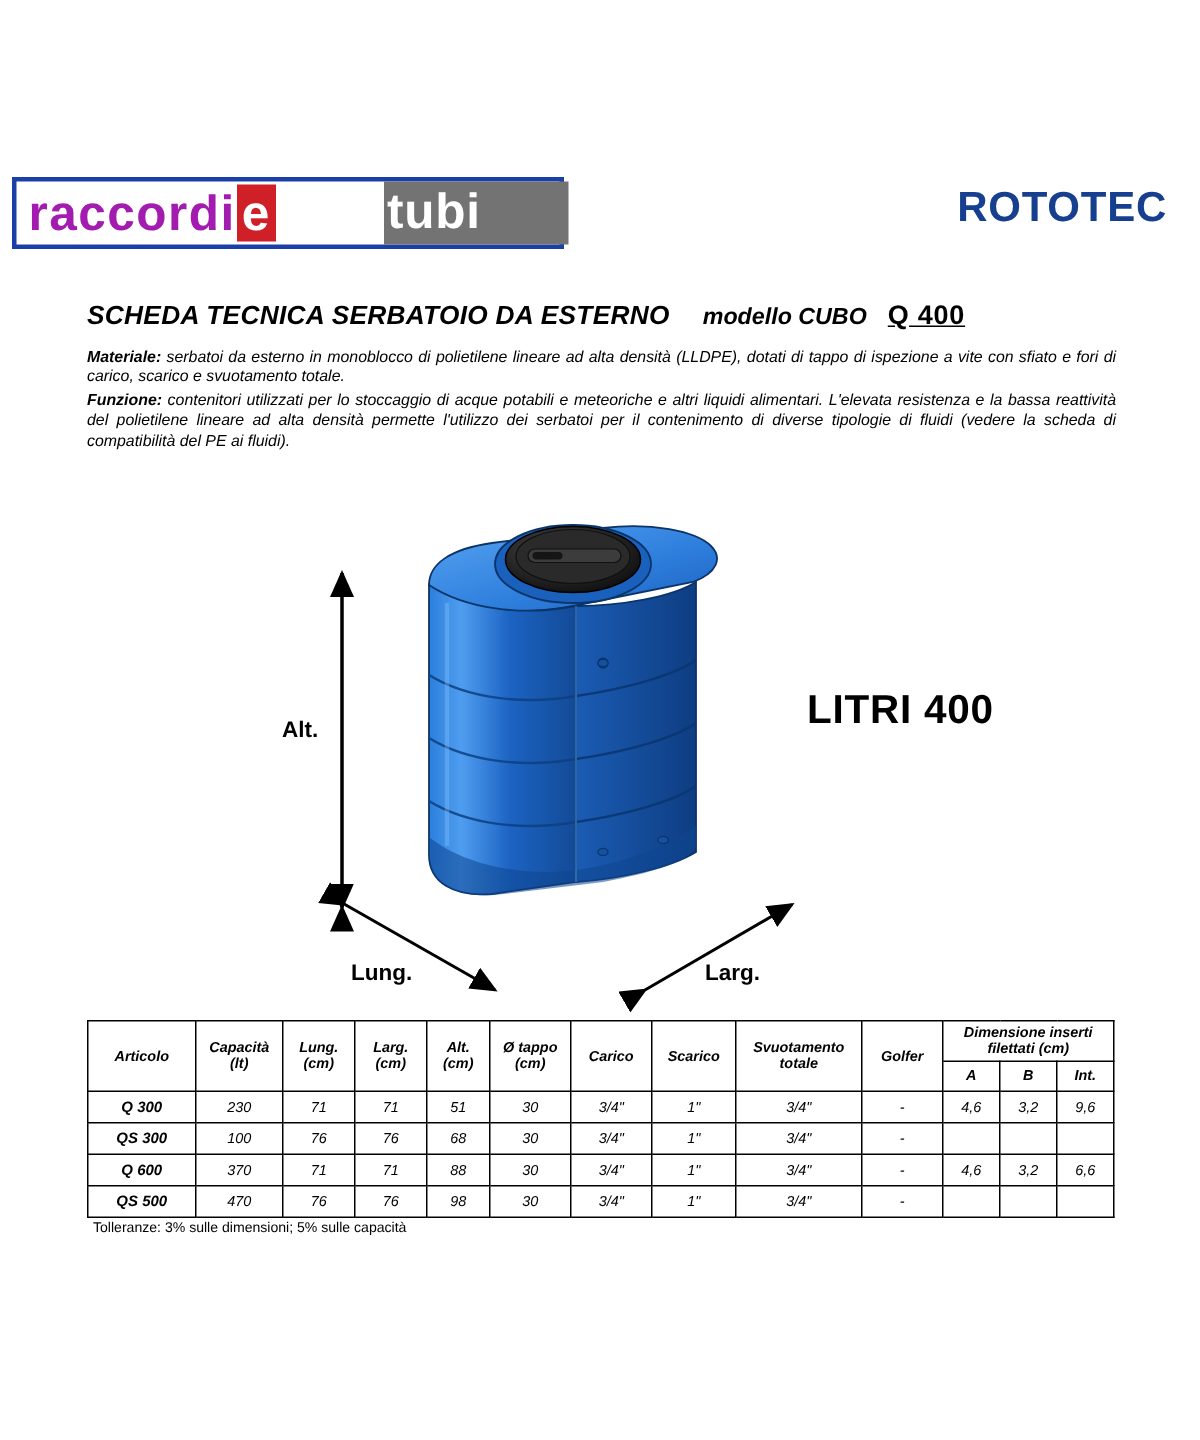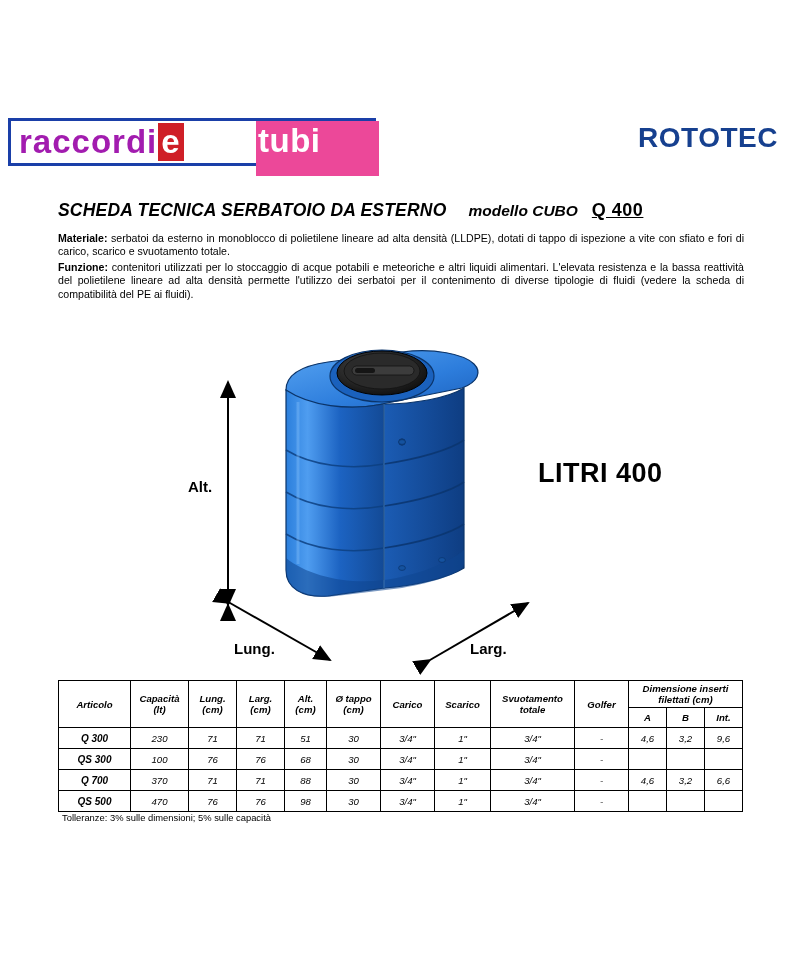--- a/index.html
+++ b/index.html
@@ -53,22 +53,22 @@
   .logo-e-wrap {
     background: #cf1f27;
     padding: 0 3px;
     margin: 0 1px;
     display: inline-block;
   }
   .logo-redblock {
     position: absolute;
     left: 245px; top: 0px;
     width: 123px;
-    height: 55px;
-    background: #ec4899;
+    height: 42px;
+    background: #737373;
     text-align: right;
   }
   .logo-redblock-text {
     position: absolute;
     left: 2px; top: 1px;
     font-weight: bold;
     font-size: 33px;
     color: #ffffff;
     letter-spacing: 0.5px;
   }
@@ -112,20 +112,21 @@
   }
 
   
   .paras {
     position: absolute;
     left: 58px; top: 232px;
     width: 686px;
   }
   .para {
     font-family: "Liberation Sans", sans-serif;
+    font-style: italic;
     font-size: 10.6px;
     line-height: 13.4px;
     text-align: justify;
     margin: 0 0 2px 0;
   }
   .para b { font-weight: bold; }
 
   
   .illus {
     position: absolute;
@@ -413,21 +414,21 @@
           <td>30</td>
           <td>3/4"</td>
           <td>1"</td>
           <td>3/4"</td>
           <td>-</td>
           <td></td>
           <td></td>
           <td></td>
         </tr>
         <tr>
-          <td class="art">Q 700</td>
+          <td class="art">Q 600</td>
           <td>370</td>
           <td>71</td>
           <td>71</td>
           <td>88</td>
           <td>30</td>
           <td>3/4"</td>
           <td>1"</td>
           <td>3/4"</td>
           <td>-</td>
           <td>4,6</td>

